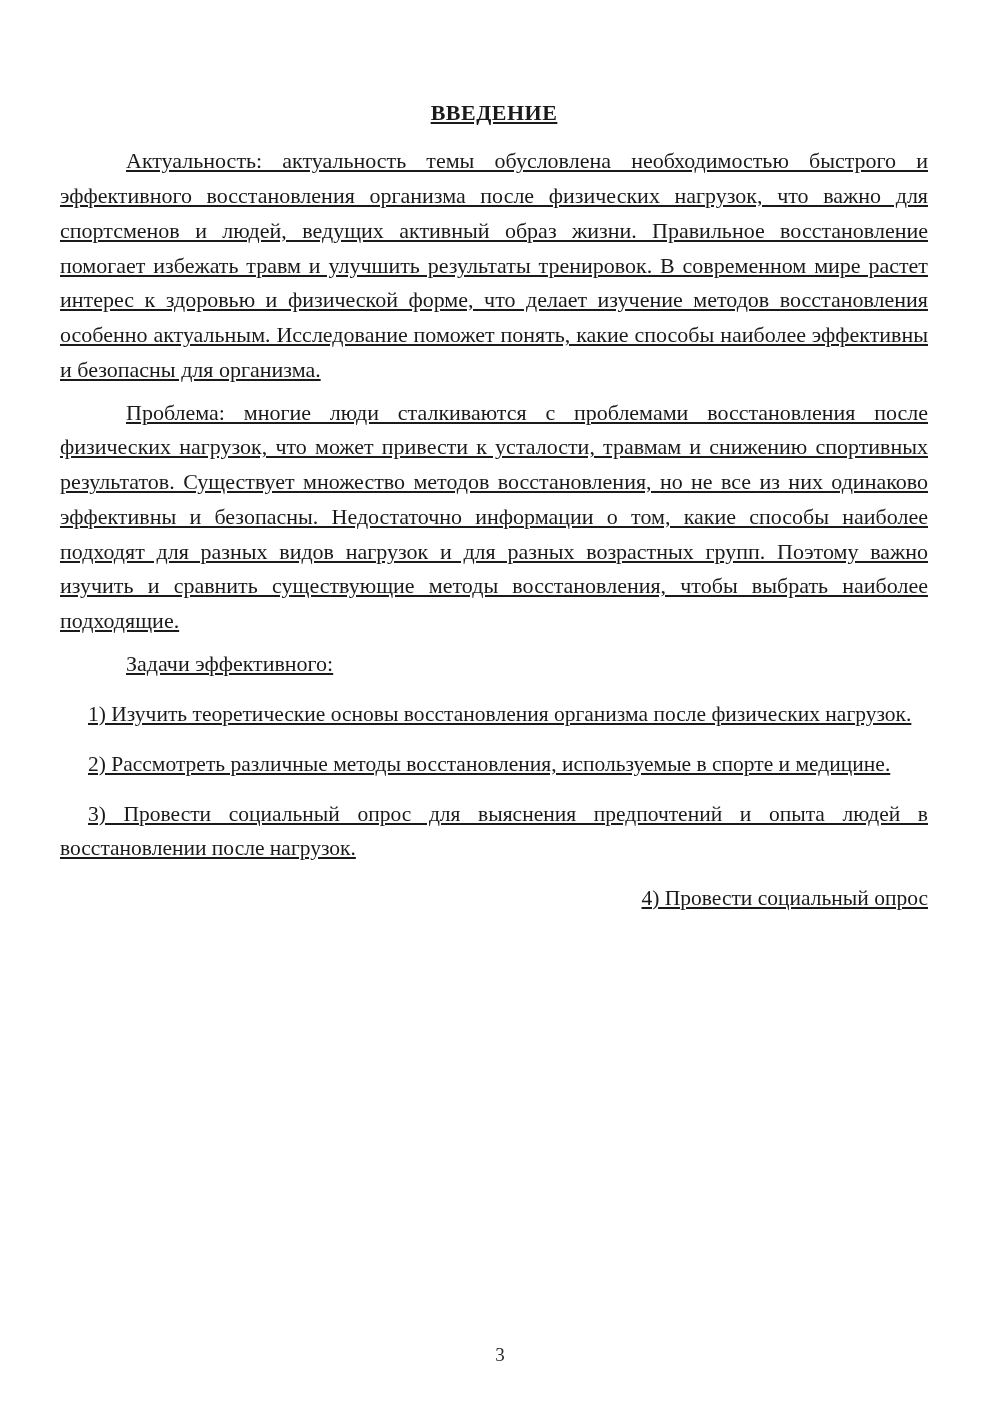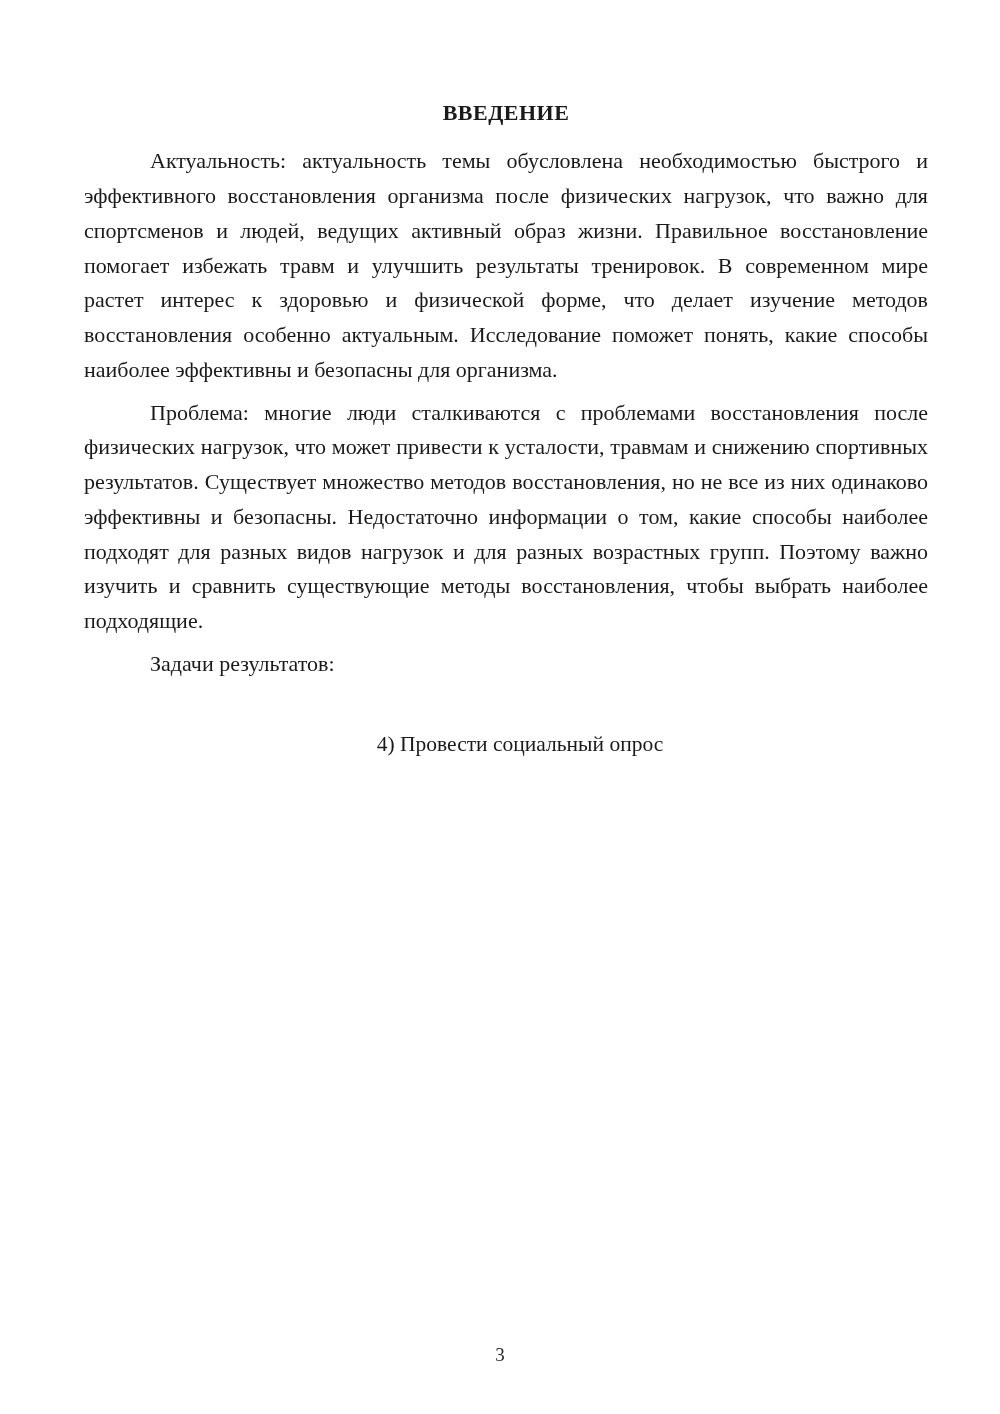--- a/index.html
+++ b/index.html
@@ -13,21 +13,22 @@
     position: relative;
     font-family: "Liberation Serif", serif;
     color: #1a1a1a;
   }
   .page {
     position: absolute;
     top: 0; left: 0;
     width: 1000px;
     height: 1414px;
     box-sizing: border-box;
-    padding: 78px 72px 40px 84px;
+    padding: 78px 72px 40px 60px;
+    text-decoration: underline;
   }
   .doc-title {
     text-align: center;
     font-weight: bold;
     font-size: 22px;
     letter-spacing: 0.5px;
     margin: 22px 0 18px 0;
     line-height: 1.2;
   }
   .body-text {
@@ -42,21 +43,21 @@
     margin-bottom: 6px;
   }
   .list-item {
     font-size: 21.5px;
     line-height: 1.58;
     text-align: justify;
     margin: 0 0 6px 0;
     text-indent: 28px;
   }
   .list-item.nojust {
-    text-align: center;
+    text-align: right;
   }
   .spacer-sm { height: 10px; }
   .page-number {
     position: absolute;
     bottom: 48px;
     left: 0;
     width: 1000px;
     text-align: center;
     font-size: 19px;
     color: #2b2b2b;
@@ -67,28 +68,31 @@
 
 <div class="page">
 
   <h1 class="doc-title">ВВЕДЕНИЕ</h1>
 
   <p class="body-text">Актуальность: актуальность темы обусловлена необходимостью быстрого и эффективного восстановления организма после физических нагрузок, что важно для спортсменов и людей, ведущих активный образ жизни. Правильное восстановление помогает избежать травм и улучшить результаты тренировок. В современном мире растет интерес к здоровью и физической форме, что делает изучение методов восстановления особенно актуальным. Исследование поможет понять, какие способы наиболее эффективны и безопасны для организма.</p>
 
   <p class="body-text">Проблема: многие люди сталкиваются с проблемами восстановления после физических нагрузок, что может привести к усталости, травмам и снижению спортивных результатов. Существует множество методов восстановления, но не все из них одинаково эффективны и безопасны. Недостаточно информации о том, какие способы наиболее подходят для разных видов нагрузок и для разных возрастных групп. Поэтому важно изучить и сравнить существующие методы восстановления, чтобы выбрать наиболее подходящие.</p>
 
 
-  <p class="body-text tight">Задачи результатов:</p>
+  <p class="body-text tight">Задачи эффективного:</p>
 
   <div class="spacer-sm"></div>
 
+  <p class="list-item">1) Изучить теоретические основы восстановления организма после физических нагрузок.</p>
   <div class="spacer-sm"></div>
 
+  <p class="list-item">2) Рассмотреть различные методы восстановления, используемые в спорте и медицине.</p>
   <div class="spacer-sm"></div>
 
+  <p class="list-item">3) Провести социальный опрос для выяснения предпочтений и опыта людей в восстановлении после нагрузок.</p>
   <div class="spacer-sm"></div>
 
   <p class="list-item nojust">4) Провести социальный опрос</p>
   <div class="spacer-sm"></div>
 
 
   <div class="page-number">3</div>
 </div>
 
 </body></html>

